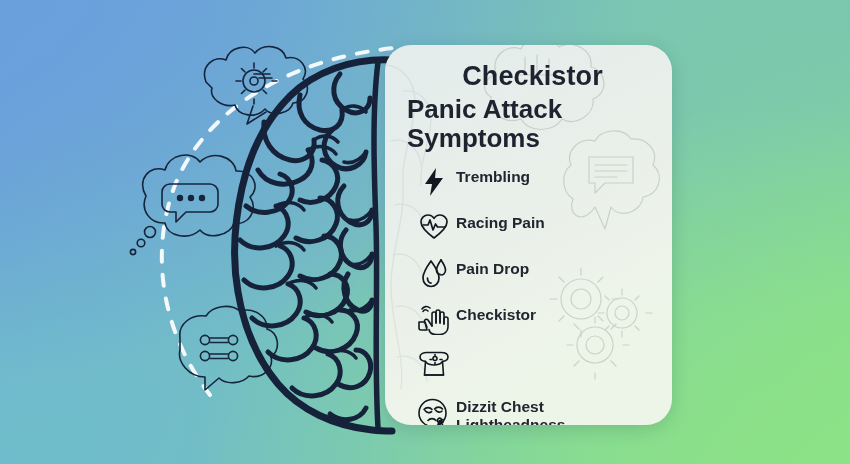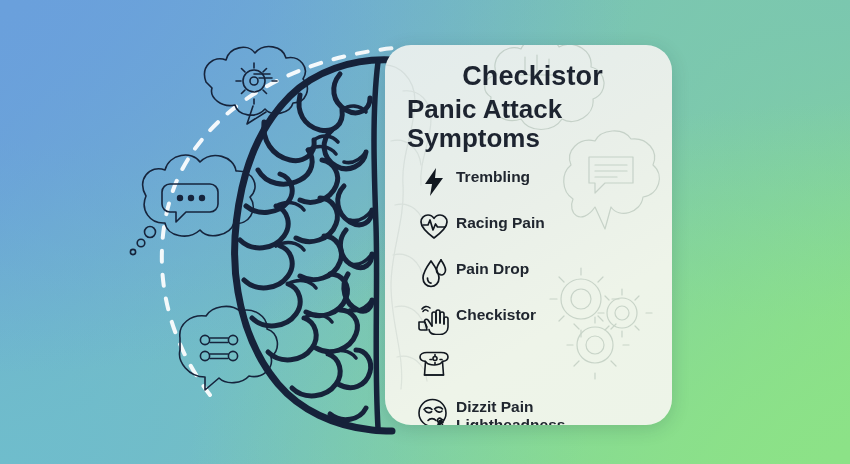--- a/index.html
+++ b/index.html
@@ -360,21 +360,21 @@
                 <path d="M17.5,12 C19.5,9.5 23.5,9.5 25.5,12"></path>
                 <path d="M8,13.5 C10,16 13,16.3 14.6,14.6"></path>
                 <path d="M18.5,13 C20.5,15.5 23.5,15.8 25,14"></path>
                 <path d="M11,23.5 C13,21 17,21 19,23.5"></path>
                 <path d="M22,24 l4,-1.5 M22,24 l4,1.5 M22,24 l3.5,3.5 M22,24 l1,4 M22,24 l-1,4"></path>
                 <path d="M21,22 a2,2 0 1,0 3,2.6 a2,2 0 1,0 -3,-2.6"></path>
               </g>
             </svg>
           </span>
           <span class="item-body">
-            <span class="item-label">Dizzit Pain
+            <span class="item-label">Dizzit Chest
 Lightheadness</span>
             
           </span>
         </li>
 
       </ul>
     </div>
   </div>
 </div>
 

